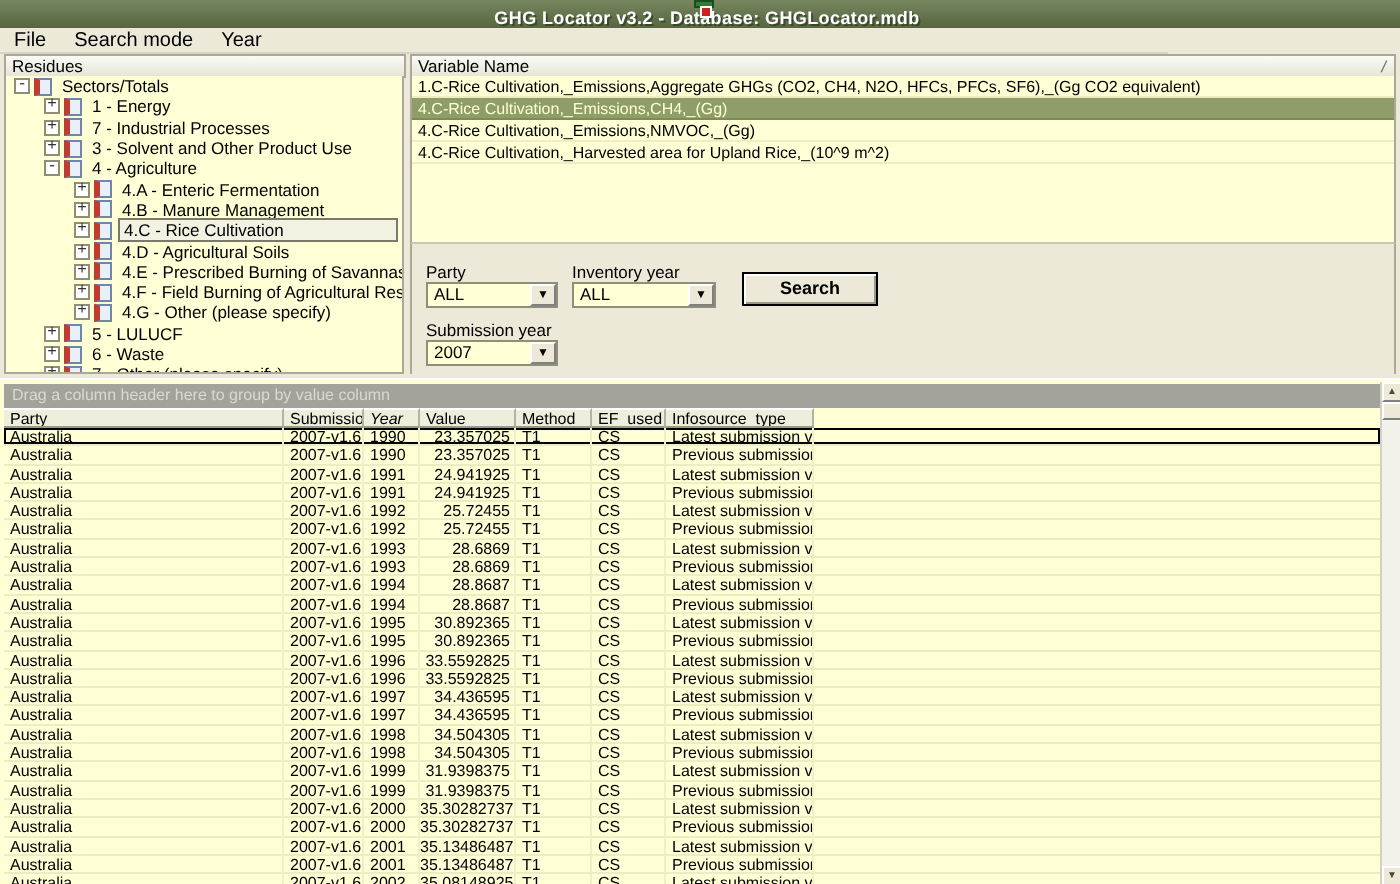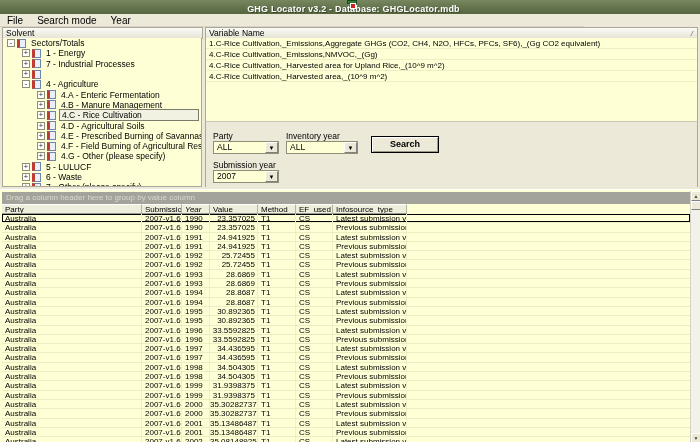--- a/index.html
+++ b/index.html
@@ -139,21 +139,21 @@
   <div class="title-text">GHG Locator v3.2 - Database: GHGLocator.mdb</div>
 </div>
 
 <div class="menubar" id="menubar">
     <div class="menu-item">File</div>
     <div class="menu-item">Search mode</div>
     <div class="menu-item">Year</div>
   </div>
 
 <div class="panel-header" style="left:2px; width:201px;">
-  <span>Solvent</span>
+  <span>Residues</span>
 </div>
 <div class="panel-header" style="left:205px; width:493px;">
   <span>Variable Name</span>
   <span class="sort-indicator">/</span>
 </div>
 
 <div class="tree-panel" id="tree">
     <div class="tree-row" style="padding-left: 4px;">
       <span class="expand-box">-</span>
       <span class="node-icon"></span>
@@ -165,20 +165,21 @@
       <span class="tree-label">1 - Energy</span>
     </div>
     <div class="tree-row" style="padding-left: 19px;">
       <span class="expand-box">+</span>
       <span class="node-icon"></span>
       <span class="tree-label">7 - Industrial Processes</span>
     </div>
     <div class="tree-row" style="padding-left: 19px;">
       <span class="expand-box">+</span>
       <span class="node-icon"></span>
+      <span class="tree-label">3 - Solvent and Other Product Use</span>
     </div>
     <div class="tree-row" style="padding-left: 19px;">
       <span class="expand-box">-</span>
       <span class="node-icon"></span>
       <span class="tree-label">4 - Agriculture</span>
     </div>
     <div class="tree-row" style="padding-left: 34px;">
       <span class="expand-box">+</span>
       <span class="node-icon"></span>
       <span class="tree-label">4.A - Enteric Fermentation</span>
@@ -225,23 +226,23 @@
     </div>
     <div class="tree-row" style="padding-left: 19px;">
       <span class="expand-box">+</span>
       <span class="node-icon"></span>
       <span class="tree-label">7 - Other  (please specify)</span>
     </div>
   </div>
 
 <div class="var-panel" id="varlist">
     <div class="var-row">1.C-Rice Cultivation,_Emissions,Aggregate GHGs (CO2, CH4, N2O, HFCs, PFCs, SF6),_(Gg CO2 equivalent)</div>
+    <div class="var-row selected">4.C-Rice Cultivation,_Emissions,CH4,_(Gg)</div>
     <div class="var-row">4.C-Rice Cultivation,_Emissions,NMVOC,_(Gg)</div>
     <div class="var-row">4.C-Rice Cultivation,_Harvested area for Upland Rice,_(10^9 m^2)</div>
-    <div class="var-row">4.C-Rice Cultivation,_Harvested area,_(10^9 m^2)</div>
   </div>
 <div class="var-rest">
   <div class="ctrl-label" style="left:7px; top:9px;">Party</div>
   <div class="combo" style="left:7px; top:19px; width:66px;">
     <span class="val">ALL</span>
     <span class="arrow-btn">▼</span>
   </div>
   <div class="ctrl-label" style="left:80px; top:9px;">Inventory year</div>
   <div class="combo" style="left:80px; top:19px; width:72px;">
     <span class="val">ALL</span>

